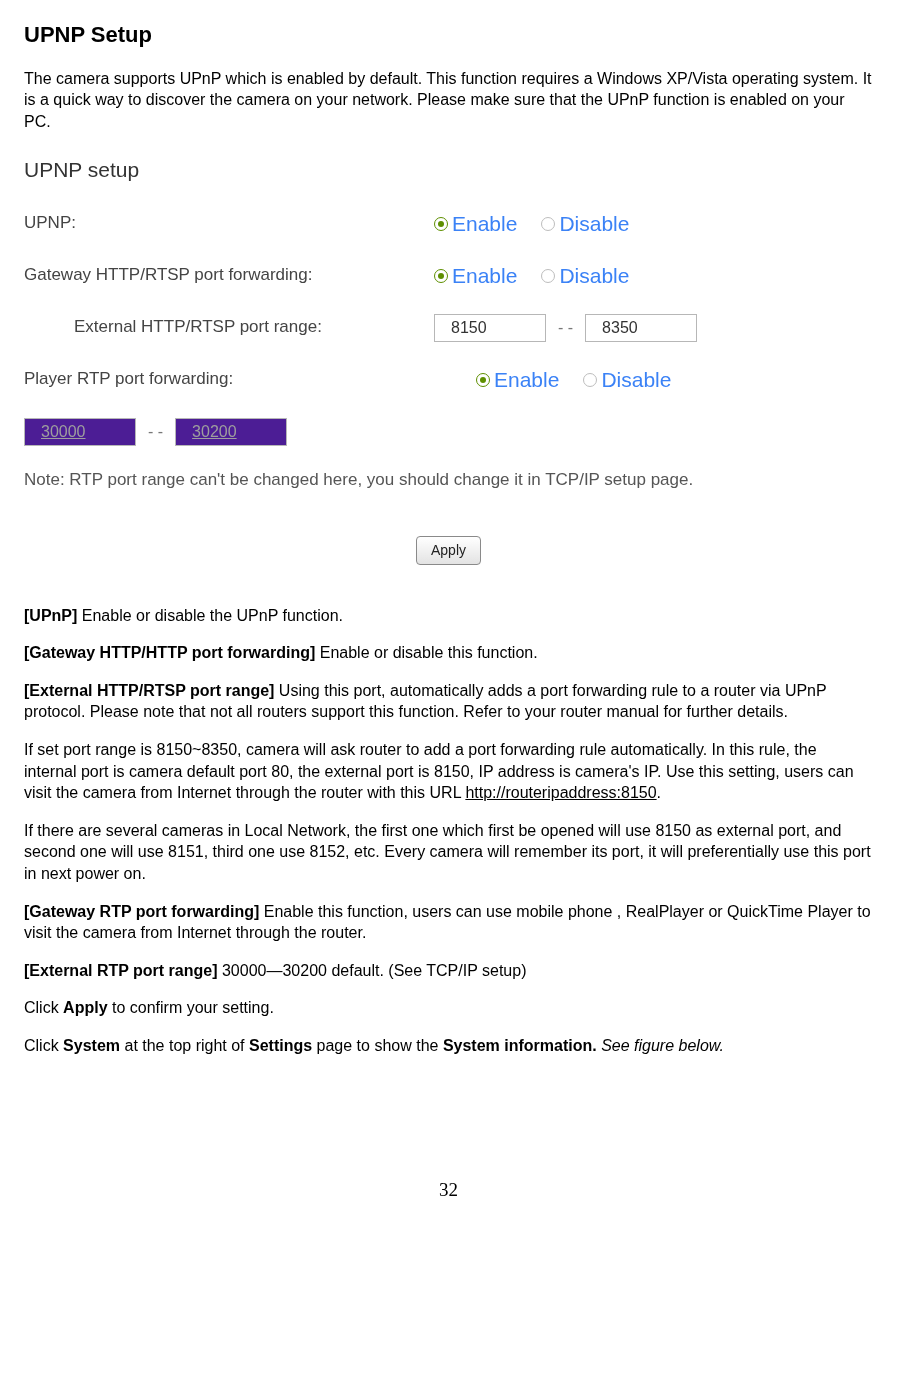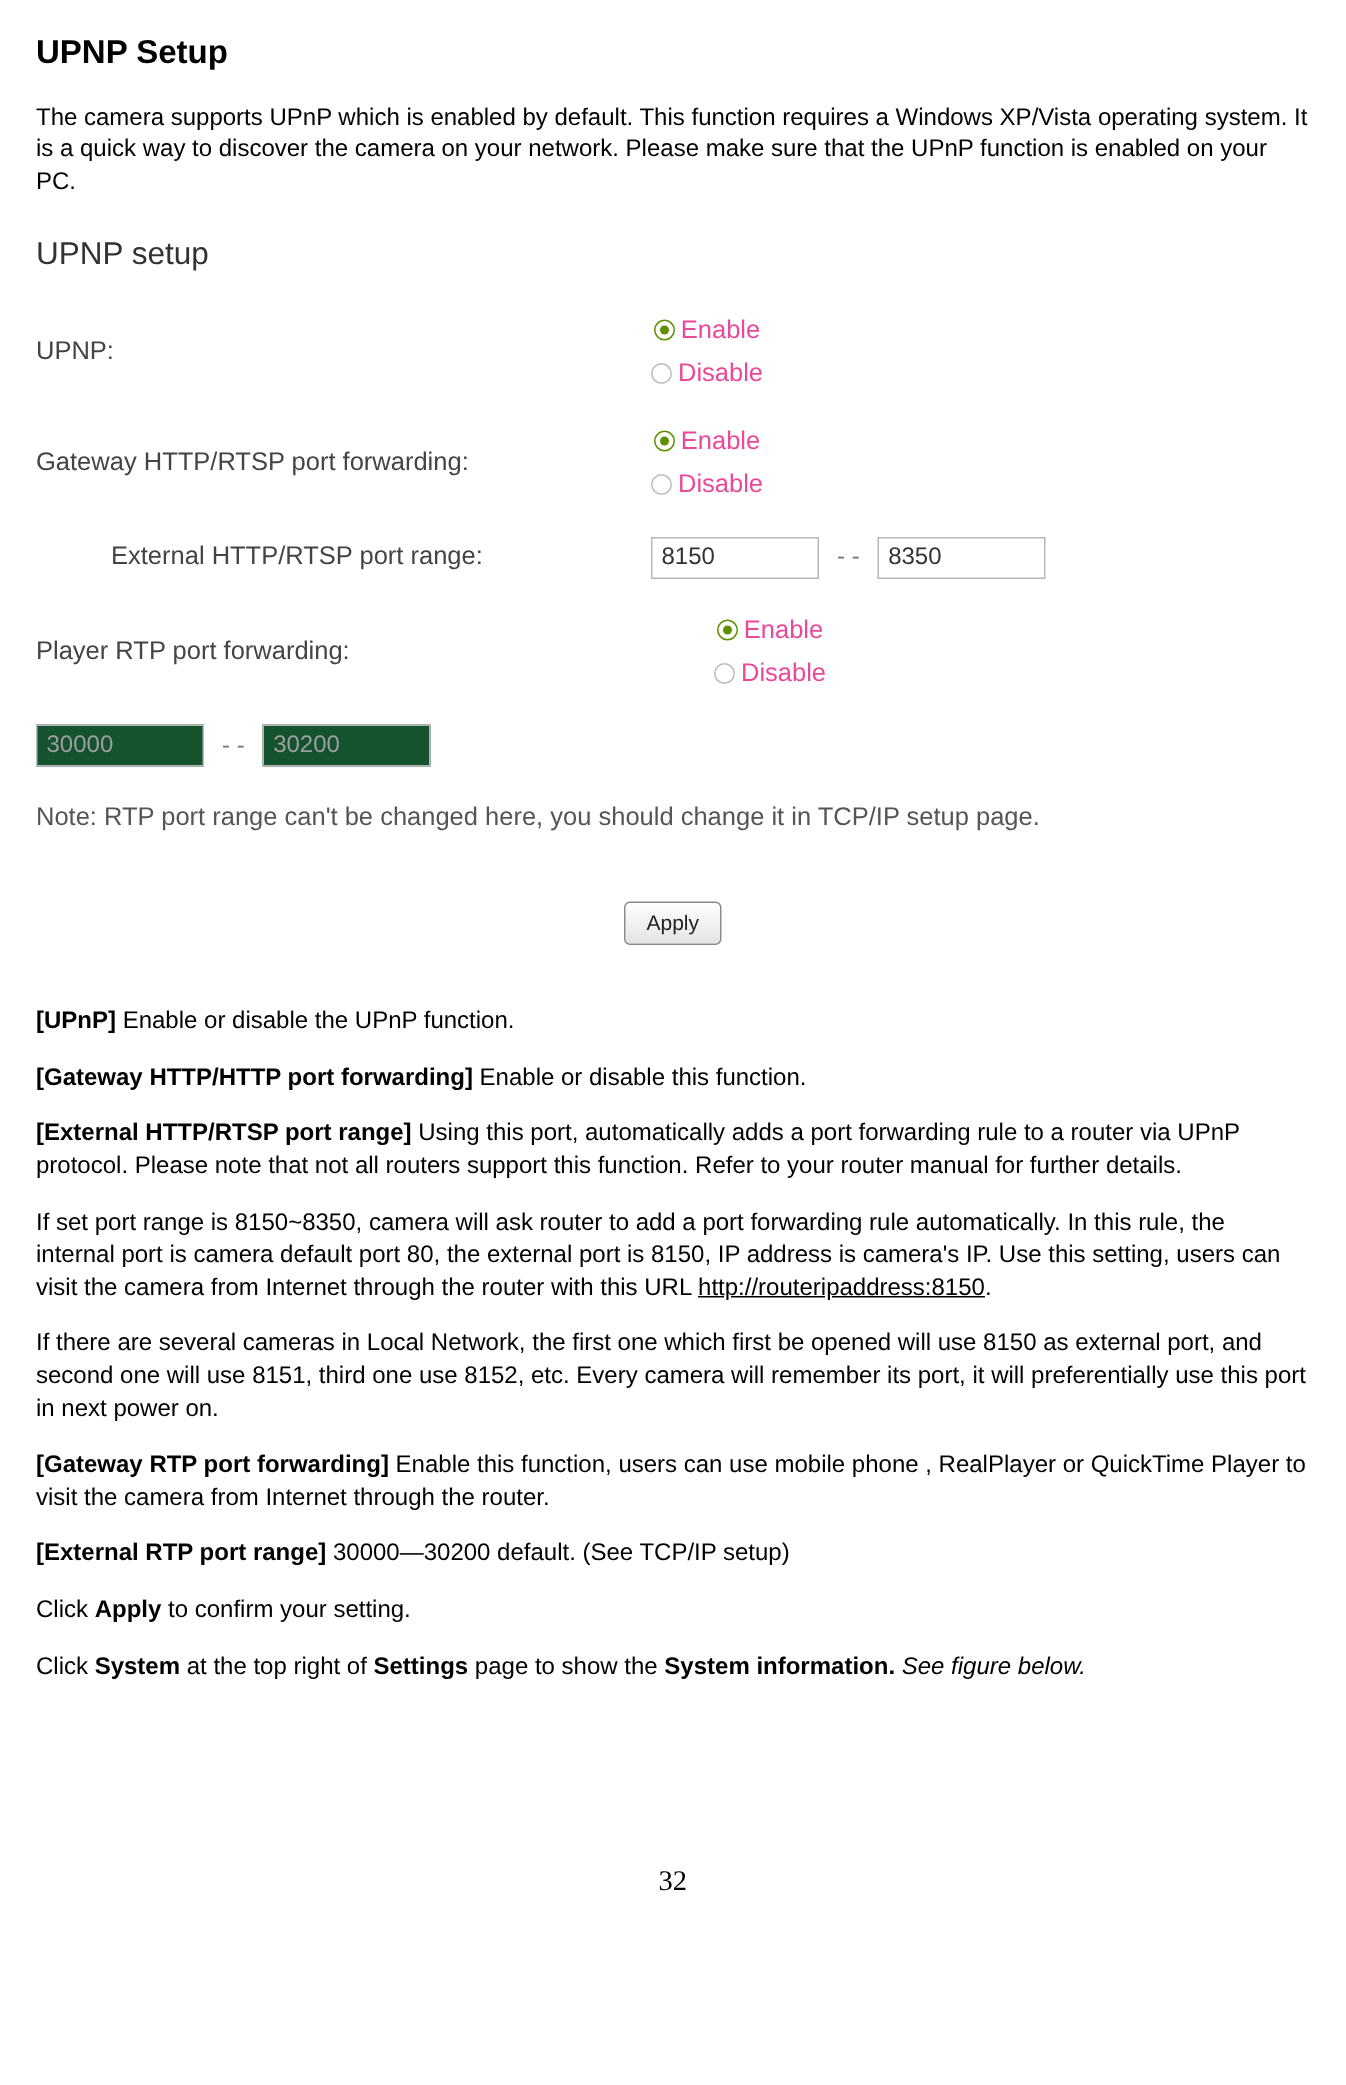--- a/index.html
+++ b/index.html
@@ -41,23 +41,22 @@
     width: 410px;
     flex-shrink: 0;
     color: #444;
     font-size: 17px;
   }
   .form-label.indent { padding-left: 50px; box-sizing: border-box; }
   .radio-group {
     display: flex;
     align-items: center;
     gap: 6px;
-    color: #ec4899;
-    font-size: 17px;
-    flex-direction: column;
+    color: #3b82f6;
+    font-size: 21px;
   }
   .radio-outer {
     width: 14px; height: 14px;
     border-radius: 50%;
     border: 1.5px solid #5e8f00;
     display: inline-flex;
     align-items: center; justify-content: center;
     margin-right: 4px;
     background: #fff;
     box-sizing: border-box;
@@ -66,26 +65,26 @@
   .radio-inner {
     width: 6px; height: 6px;
     border-radius: 50%;
     background: #5e8f00;
   }
   .radio-opt { display: inline-flex; align-items: center; margin-right: 18px; }
   .port-input {
     width: 112px; height: 28px;
     border: 1px solid #b7b7b7;
     font-size: 16px;
-    padding: 0 6px;
+    padding: 0 16px;
     color: #333;
     font-family: Arial, sans-serif;
     box-sizing: border-box;
   }
-  .port-input.disabled { color: #9e9e9e; background: #14532d; }
+  .port-input.disabled { color: #9e9e9e; background: #4c1d95; text-decoration: underline; }
   .sep-dashes { color: #777; margin: 0 12px; font-size: 16px; }
   .note {
     color: #555;
     font-size: 17px;
     margin-top: 6px;
   }
   .apply-wrap {
     text-align: center;
     margin-top: 44px;
   }

